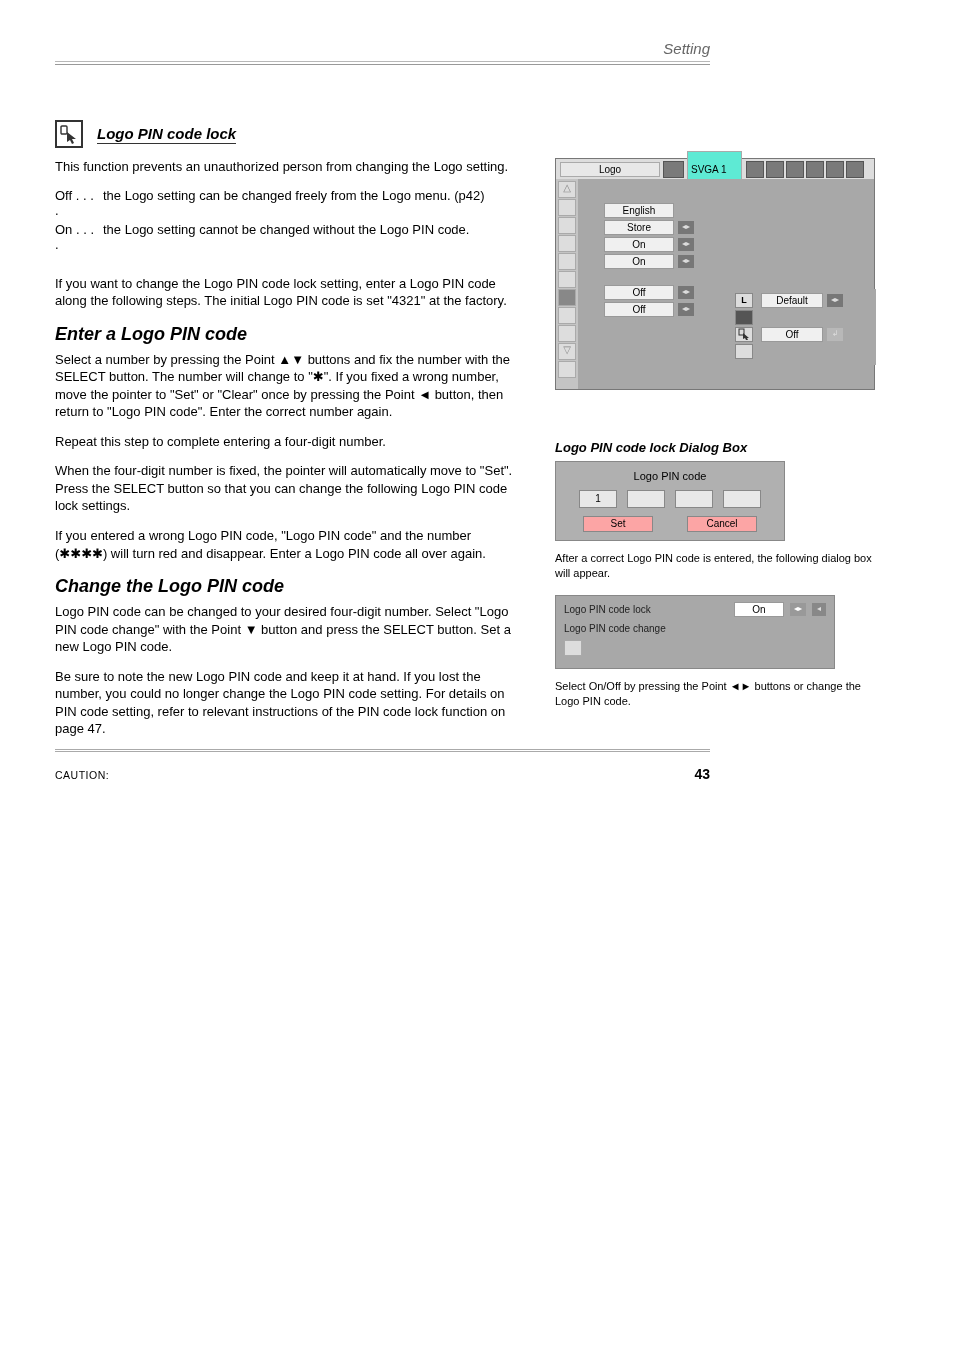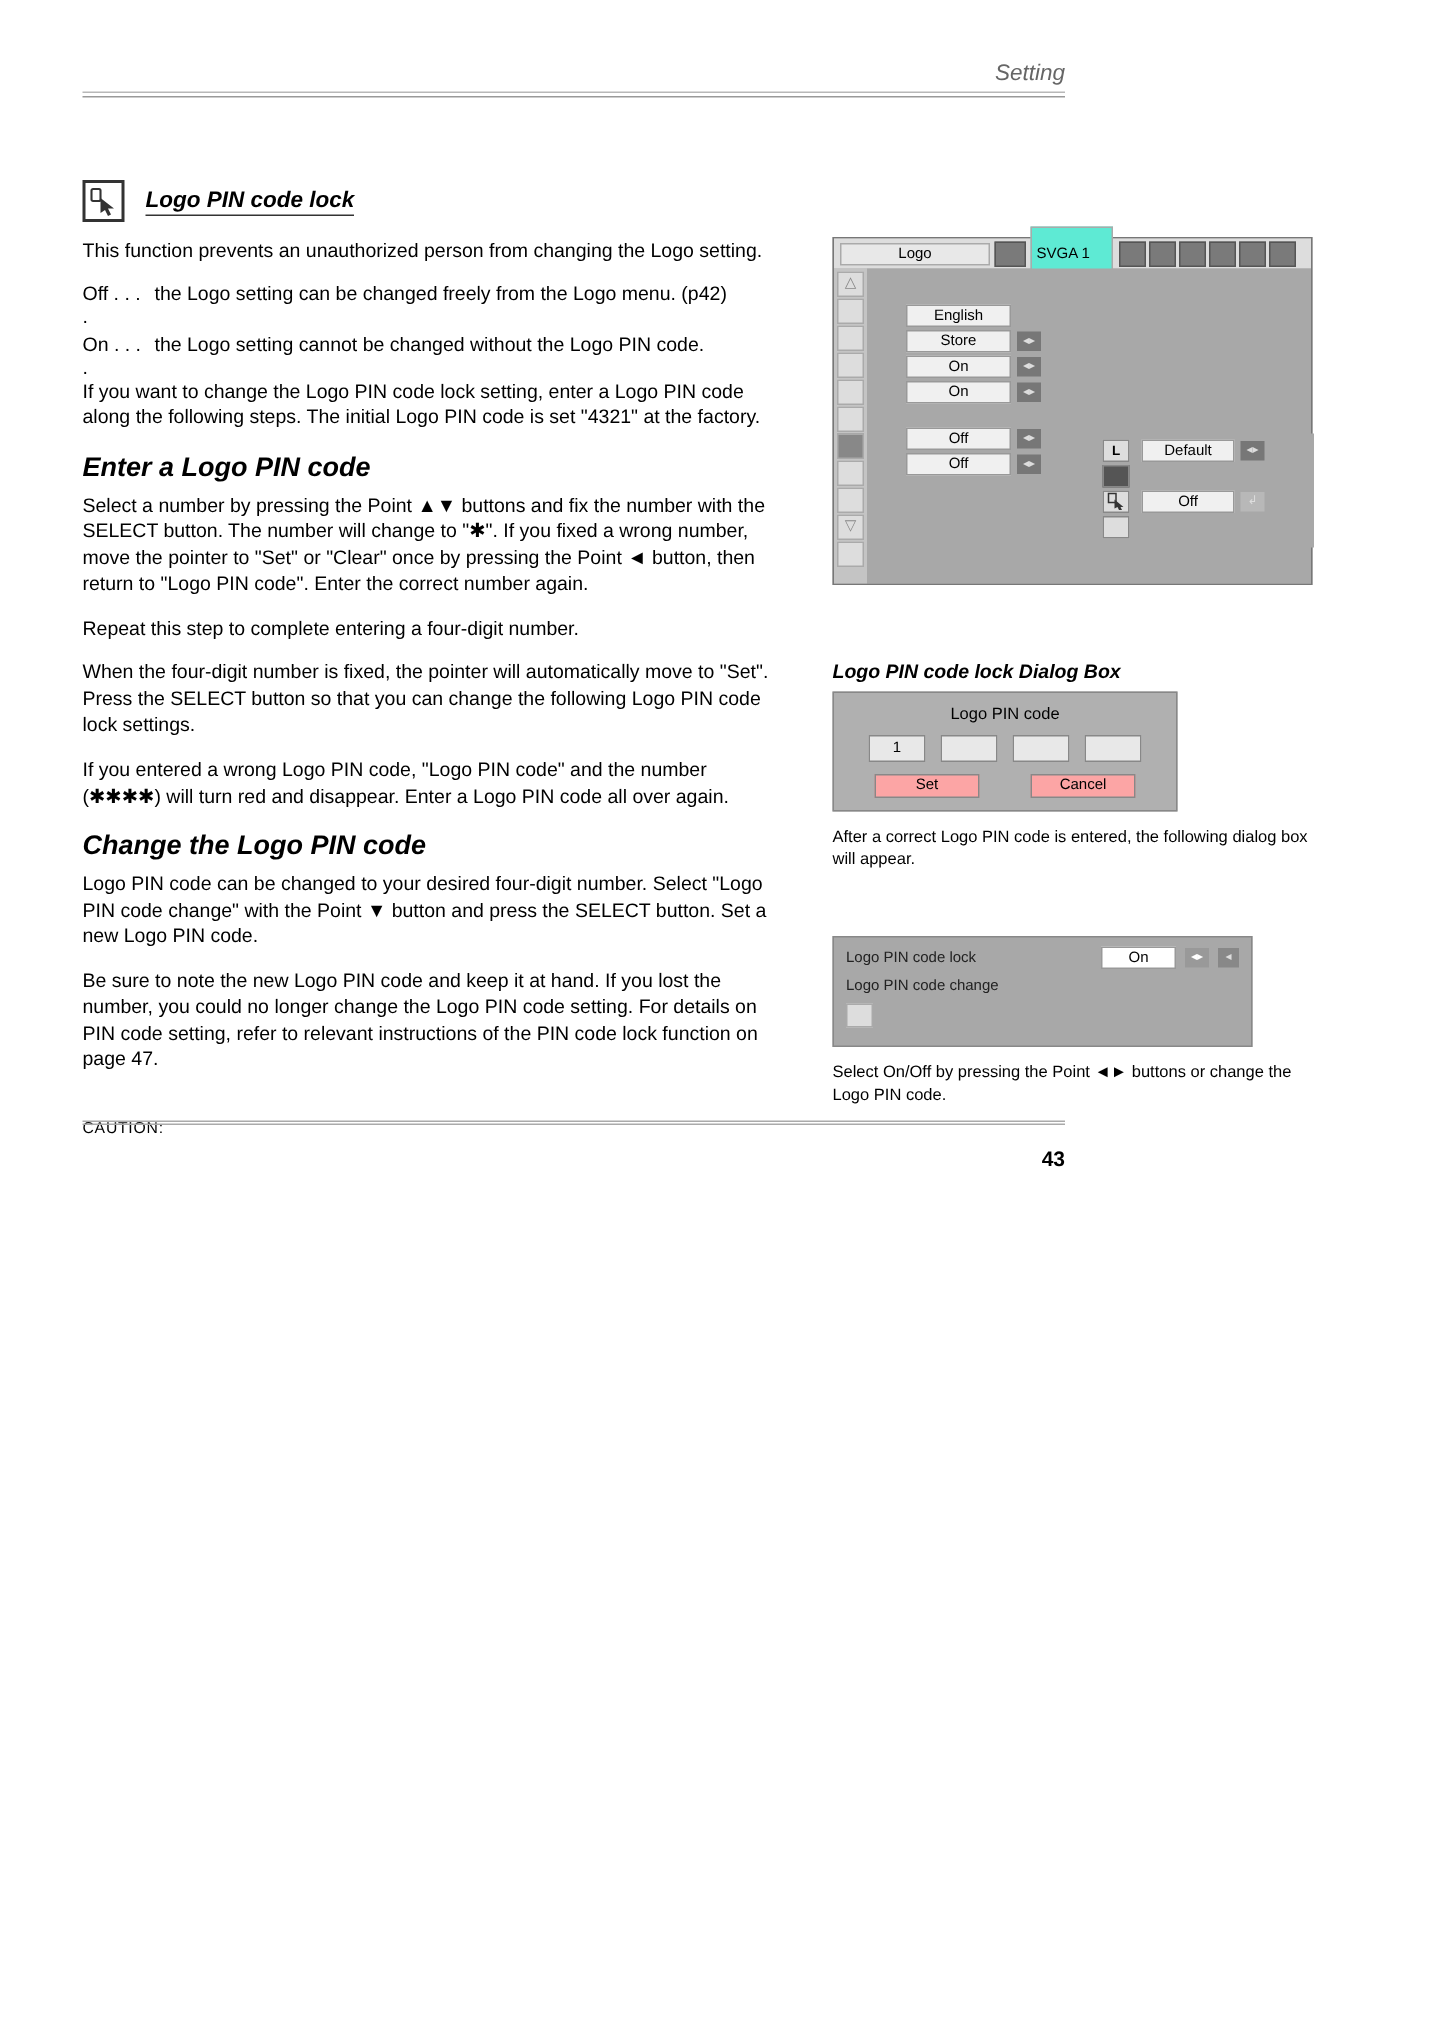--- a/index.html
+++ b/index.html
@@ -70,21 +70,21 @@
   .subhead {
     font-weight: bold;
     font-style: italic;
     font-size: 18px;
     margin: 14px 0 6px 0;
   }
 
   
   .fig {
     position: relative;
-    margin-bottom: 43px;
+    margin-bottom: 14px;
   }
   .logo-panel {
     background: #b0b0b0;
     border: 1px solid #777;
     padding: 0;
     width: 320px;
     font-size: 10px;
     position: relative;
   }
   .panel-top {
@@ -307,21 +307,21 @@
   </div>
 
   <div class="two-col">
     <div class="col-left">
       <p>This function prevents an unauthorized person from changing the Logo setting.</p>
 
       <div style="display:flex;gap:8px;margin-bottom:4px;">
         <div style="width:40px">Off . . . .</div>
         <div style="flex:1">the Logo setting can be changed freely from the Logo menu. (p42)</div>
       </div>
-      <div style="display:flex;gap:8px;margin-bottom:0;">
+      <div style="display:flex;gap:8px;margin-bottom:23px;">
         <div style="width:40px">On . . . .</div>
         <div style="flex:1">the Logo setting cannot be changed without the Logo PIN code.</div>
       </div>
 
       <p>If you want to change the Logo PIN code lock setting, enter a Logo PIN code along the following steps. The initial Logo PIN code is set "4321" at the factory.</p>
 
       <div class="subhead">Enter a Logo PIN code</div>
 
       <p>
         <span>Select a number by pressing the Point </span><span class="arrow-char">▲▼</span><span> buttons and fix the number with the SELECT button. The number will change to "</span><span>✱</span><span>". If you fixed a wrong number, move the pointer to "Set" or "Clear" once by pressing the Point </span><span class="arrow-char">◄</span><span> button, then return to "Logo PIN code". Enter the correct number again.</span>

